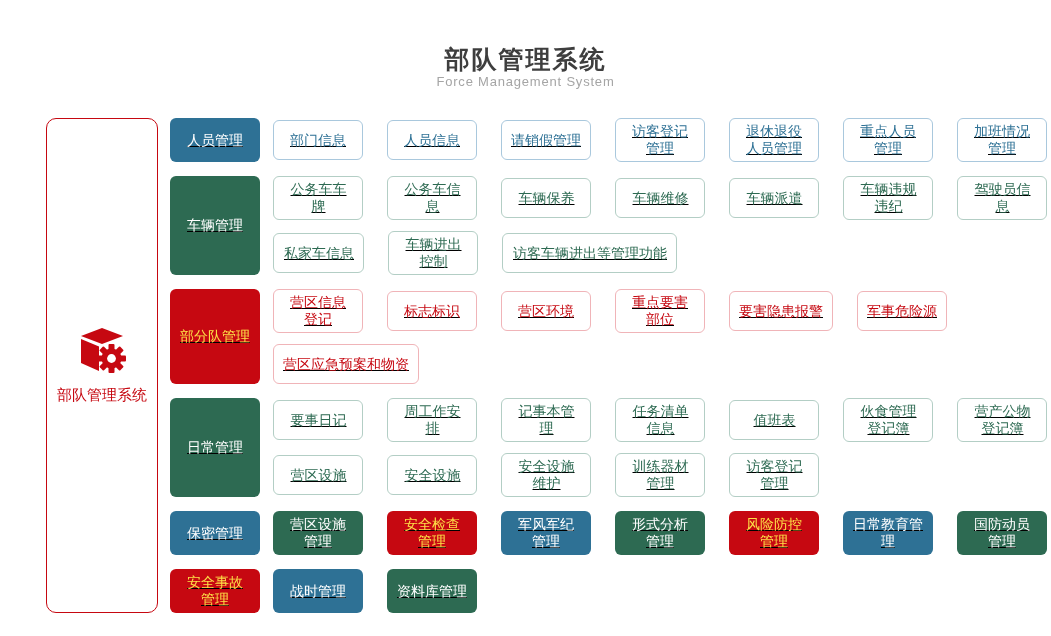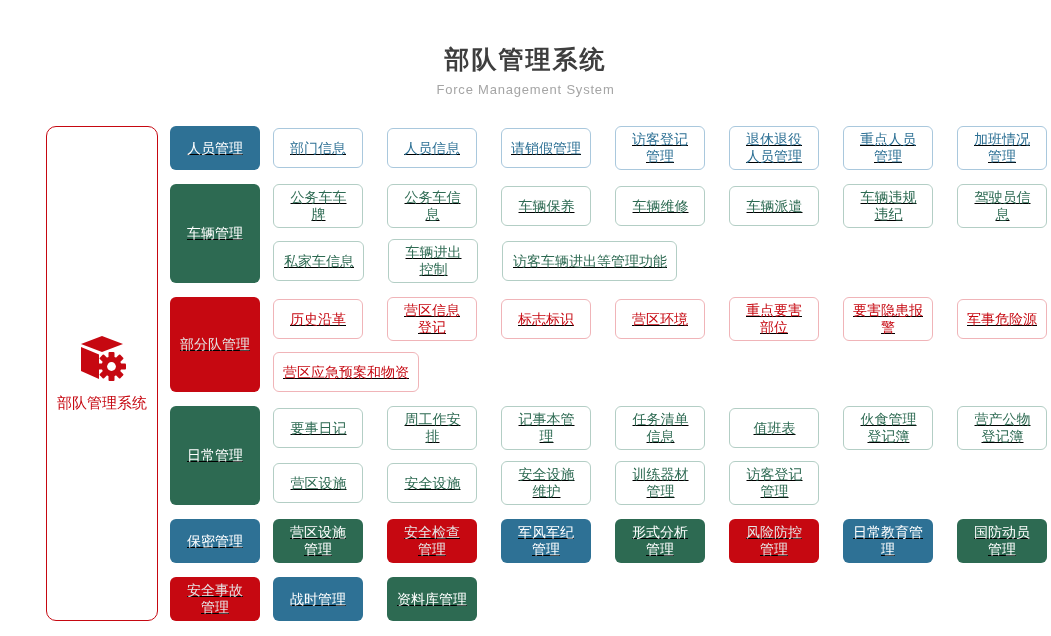--- a/index.html
+++ b/index.html
@@ -10,21 +10,21 @@
     overflow: hidden;
     position: relative;
   }
   .header { text-align: center; padding-top: 44px; }
   .title {
     font-size: 25px; font-weight: bold; color: #3e3e3e;
     letter-spacing: 2px; line-height: 30px;
   }
   .subtitle {
     font-size: 13px; color: #a5a5a5; letter-spacing: 0.8px;
-    margin-top: 8px; line-height: 16px;
+    line-height: 16px;
   }
   .main {
     display: flex; align-items: stretch;
     margin: 28px 46px 0 46px;
   }
   .sidebar {
     width: 112px; flex: 0 0 112px;
     border: 1px solid var(--red); border-radius: 10px;
     display: flex; flex-direction: column;
     align-items: center; justify-content: center;
@@ -50,21 +50,21 @@
     min-width: 90px; min-height: 40px;
     padding: 4px 9px;
     border-radius: 6px;
     display: flex; align-items: center; justify-content: center;
     font-size: 14px; font-weight: 500;
     text-align: center; white-space: pre-line; line-height: 17px;
   }
   .node.solid { min-height: 44px; }
   .solid.blue  { background: var(--blue);  color: #ffffff; }
   .solid.green { background: var(--green); color: #ffffff; }
-  .solid.red   { background: var(--red);   color: #e5e5e5; }
+  .solid.red   { background: var(--red);   color: #fde047; }
   .outline { background: #ffffff; border: 1px solid; }
   .outline.blue  { border-color: var(--blue-border);  color: var(--blue); }
   .outline.green { border-color: var(--green-border); color: var(--green); padding-left: 10px; }
   .outline.red   { border-color: var(--red-border);   color: var(--red); }
 </style>
 </head>
 <body>
 
 <div class="header">
   <div class="title">部队管理系统</div>
@@ -135,21 +135,20 @@
             <div class="node item outline green">车辆进出
 控制</div>
             <div class="node item outline green">访客车辆进出等管理功能</div>
           </div>
         </div>
       </div>
       <div class="diagram-row">
         <div class="node category solid red">部分队管理</div>
         <div class="lines">
           <div class="line">
-            <div class="node item outline red">历史沿革</div>
             <div class="node item outline red">营区信息
 登记</div>
             <div class="node item outline red">标志标识</div>
             <div class="node item outline red">营区环境</div>
             <div class="node item outline red">重点要害
 部位</div>
             <div class="node item outline red">要害隐患报警</div>
             <div class="node item outline red">军事危险源</div>
           </div>
           <div class="line">

